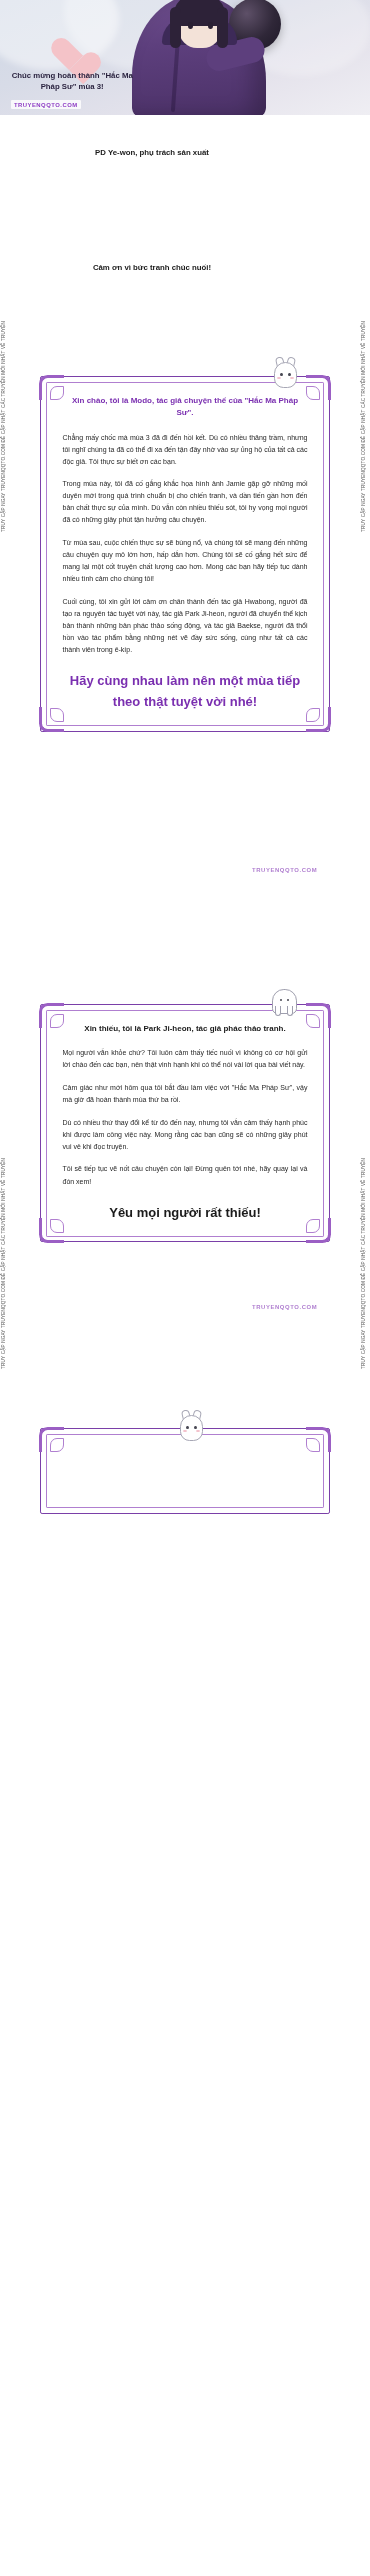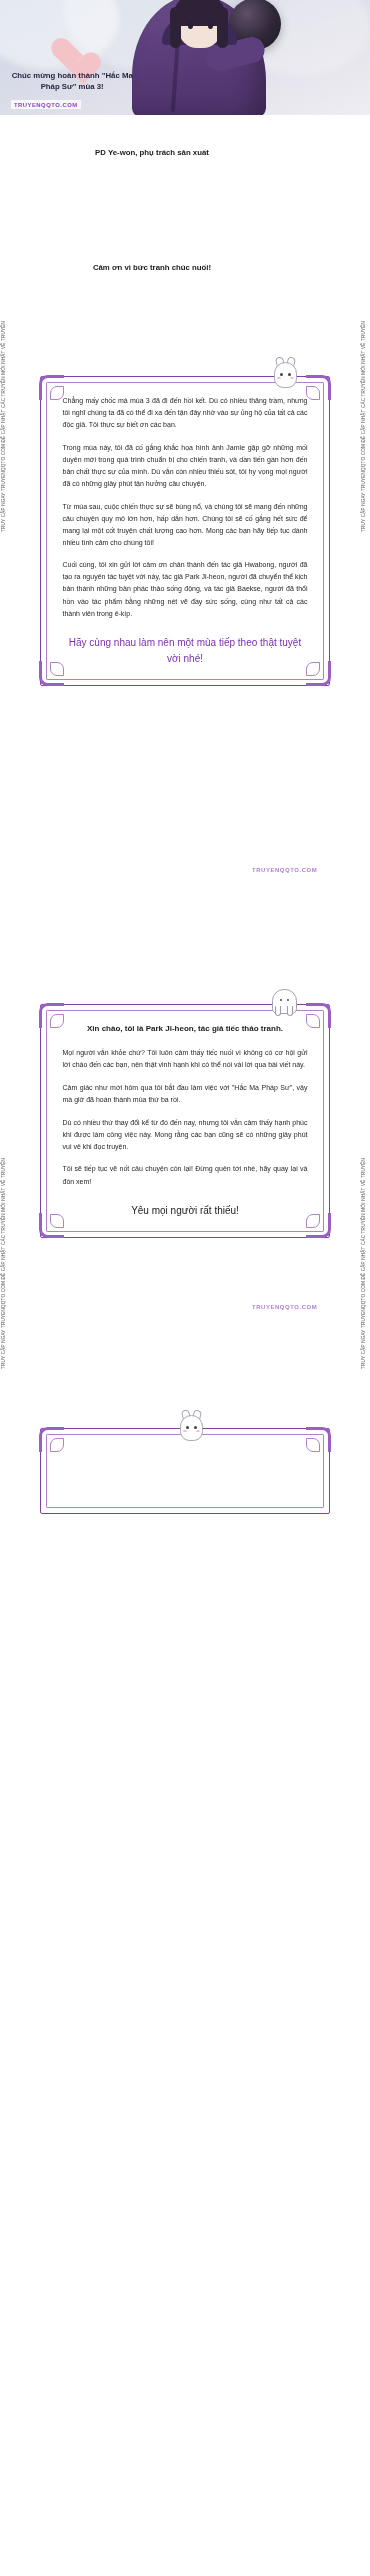--- a/index.html
+++ b/index.html
@@ -243,22 +243,22 @@
   .card-head.dark { color: #1b1b1b; }
   .card-p {
     font-size: 7px;
     line-height: 1.72;
     text-align: justify;
     margin-bottom: 10.7px;
     color: #262626;
   }
   .card-close {
     text-align: center;
-    font-size: 10px;
-    font-weight: 400;
+    font-size: 13px;
+    font-weight: 700;
     color: #7a2fb0;
     line-height: 1.6;
     margin-top: 15px;
   }
   .card-close.dark { color: #1b1b1b; }
 
   .mascot {
     position: absolute;
     right: 29px;
     width: 29px;
@@ -399,20 +399,21 @@
       <div class="ear l"></div>
       <div class="ear r"></div>
       <div class="body"></div>
       <div class="eye l"></div>
       <div class="eye r"></div>
       <div class="cheek l"></div>
       <div class="cheek r"></div>
     </div>
 
     <div class="card-body">
+      <div class="card-head">Xin chào, tôi là Modo, tác giả chuyện thể của "Hắc Ma Pháp Sư".</div>
       <div class="card-p">Chẳng mấy chốc mà mùa 3 đã đi đến hồi kết. Dù có nhiều thăng trầm, nhưng tôi nghĩ chúng ta đã có thể đi xa đến tận đây nhờ vào sự ủng hộ của tất cả các độc giả. Tôi thực sự biết ơn các bạn.</div>
       <div class="card-p">Trong mùa này, tôi đã cố gắng khắc họa hình ảnh Jamie gặp gỡ những mối duyên mới trong quá trình chuẩn bị cho chiến tranh, và dần tiến gần hơn đến bản chất thực sự của mình. Dù vẫn còn nhiều thiếu sót, tôi hy vọng mọi người đã có những giây phút tận hưởng câu chuyện.</div>
       <div class="card-p">Từ mùa sau, cuộc chiến thực sự sẽ bùng nổ, và chúng tôi sẽ mang đến những câu chuyện quy mô lớn hơn, hấp dẫn hơn. Chúng tôi sẽ cố gắng hết sức để mang lại một cốt truyện chất lượng cao hơn. Mong các bạn hãy tiếp tục dành nhiều tình cảm cho chúng tôi!</div>
       <div class="card-p">Cuối cùng, tôi xin gửi lời cảm ơn chân thành đến tác giả Hwabong, người đã tạo ra nguyên tác tuyệt vời này, tác giả Park Ji-heon, người đã chuyển thể kịch bản thành những bản phác thảo sống động, và tác giả Baekse, người đã thổi hồn vào tác phẩm bằng những nét vẽ đầy sức sống, cùng như tất cả các thành viên trong ê-kíp.</div>
       <div class="card-close">Hãy cùng nhau làm nên một mùa tiếp theo thật tuyệt vời nhé!</div>
     </div>
   </div>
 
   <div class="watermark-float" style="left:252px; top:867px;">TRUYENQQTO.COM</div>
 
@@ -429,21 +430,21 @@
 
     <div class="tooth" style="top:-16px;">
       <div class="shape"></div>
       <div class="leg l"></div>
       <div class="leg r"></div>
       <div class="eye l"></div>
       <div class="eye r"></div>
     </div>
 
     <div class="card-body">
-      <div class="card-head dark">Xin chào, tôi là Park Ji-heon, tác giả tiếc thảo tranh.</div>
+      <div class="card-head dark">Xin thiếu, tôi là Park Ji-heon, tác giả phác thảo tranh.</div>
       <div class="card-p">Mọi người vẫn khỏe chứ? Tôi luôn cảm thấy tiếc nuối vì không có cơ hội gửi lời chào đến các bạn, nên thật vinh hạnh khi có thể nói vài lời qua bài viết này.</div>
       <div class="card-p">Cảm giác như mới hôm qua tôi bắt đầu làm việc với "Hắc Ma Pháp Sư", vậy mà giờ đã hoàn thành mùa thứ ba rồi.</div>
       <div class="card-p">Dù có nhiều thứ thay đổi kể từ đó đến nay, nhưng tôi vẫn cảm thấy hạnh phúc khi được làm công việc này. Mong rằng các bạn cũng sẽ có những giây phút vui vẻ khi đọc truyện.</div>
       <div class="card-p">Tôi sẽ tiếp tục vẽ nốt câu chuyện còn lại! Đừng quên tới nhé, hãy quay lại và đón xem!</div>
       <div class="card-close dark">Yêu mọi người rất thiếu!</div>
     </div>
   </div>
 
   <div class="watermark-float" style="left:252px; top:1304px;">TRUYENQQTO.COM</div>
 

